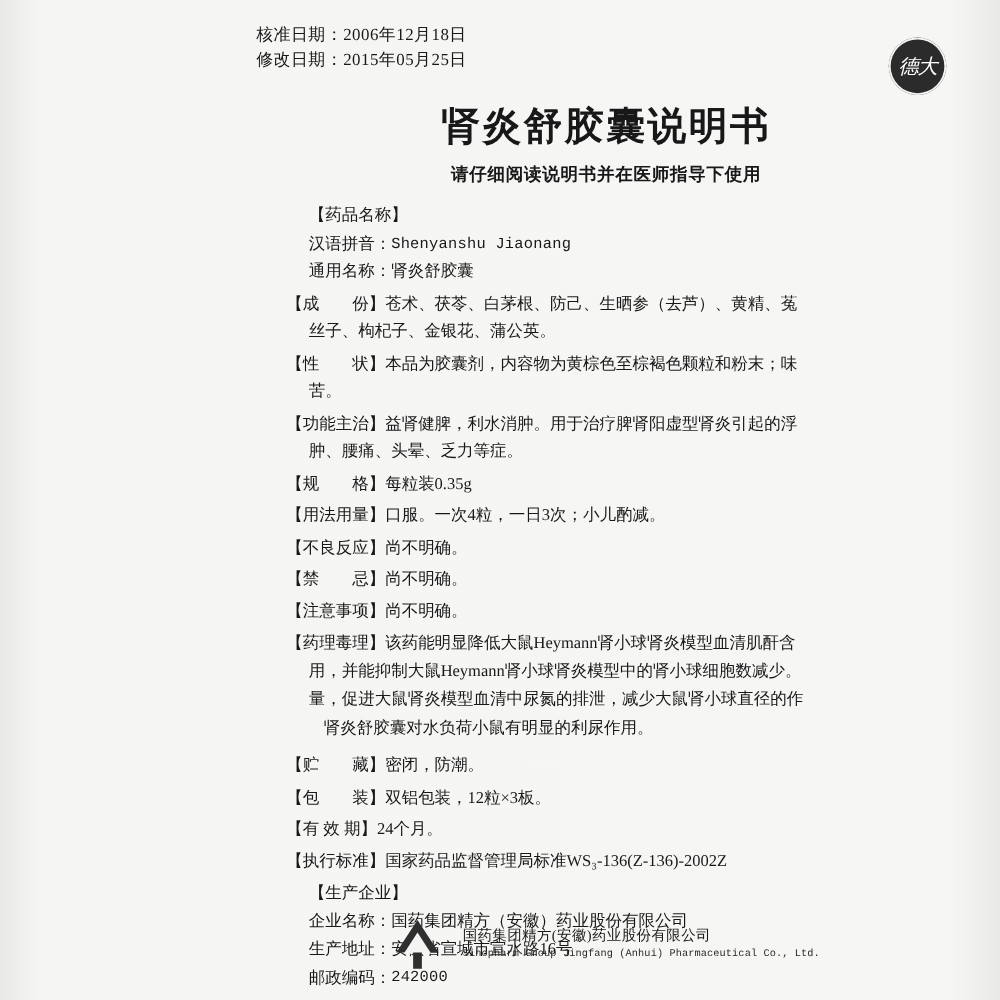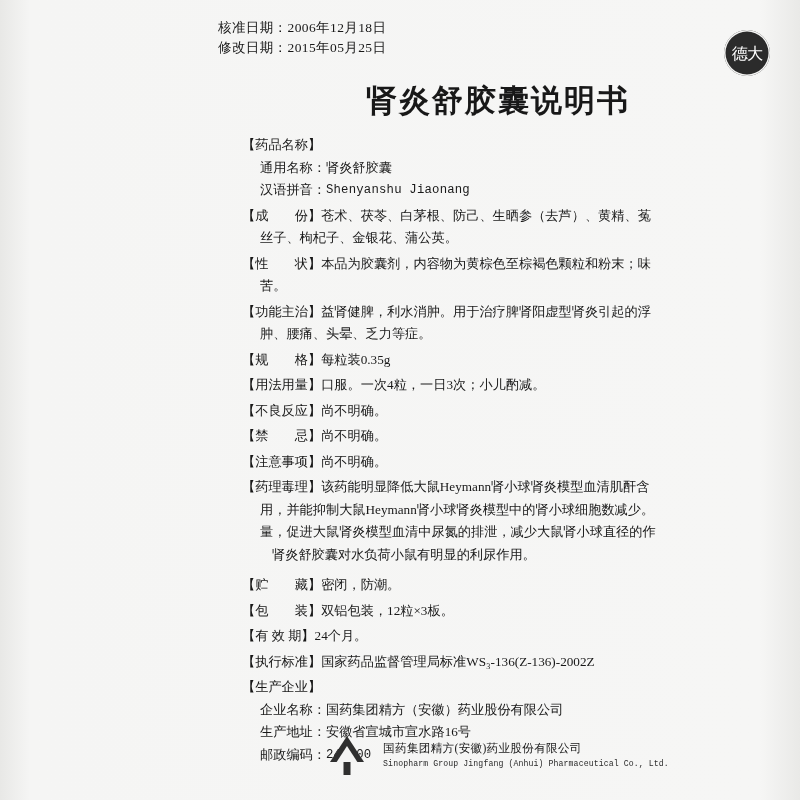--- a/index.html
+++ b/index.html
@@ -25,21 +25,21 @@
   .page::before {
     content: "";
     position: absolute;
     left: 0; top: 0; right: 0; bottom: 0;
     background:
       linear-gradient(90deg, #e8e8e6 0px, #f5f5f4 30px, #f6f6f5 760px, #e9e9e7 800px);
     pointer-events: none;
   }
   .sheet {
     position: absolute;
-    left: 218px;
+    left: 205px;
     top: 18px;
     width: 560px;
     height: 764px;
   }
   .dates {
     font-size: 13.5px;
     line-height: 20px;
     letter-spacing: 0.4px;
   }
   .dates div {
@@ -54,20 +54,21 @@
     border-radius: 50%;
     background: #2b2b2b;
     color: #fff;
     display: flex;
     align-items: center;
     justify-content: center;
     font-size: 17px;
     letter-spacing: -1px;
     font-family: "Liberation Serif", serif;
     box-shadow: inset 0 0 0 1.5px #f4f4f3;
+    font-style: italic;
   }
   .logo span { display:block; transform: scale(0.95); }
 
   .title {
     margin-top: 22px;
     text-align: center;
     font-size: 31px;
     font-weight: bold;
     letter-spacing: 2px;
     font-family: "DejaVu Serif", "Liberation Serif", serif;
@@ -114,20 +115,21 @@
   .indent2 {
     padding-left: 18px;
   }
   .mono {
     font-family: "Liberation Mono", "DejaVu Sans Mono", monospace;
     font-size: 12.3px;
     letter-spacing: 0.2px;
   }
   .sec-head {
     margin-top: 3px;
+    margin-left: 18px;
   }
   .company-block div {
     display: flex;
   }
   .company-block .k {
     flex: 0 0 auto;
     white-space: pre;
   }
   .footer {
     position: absolute;
@@ -199,31 +201,32 @@
       <div>
         <span>修改日期：</span><span>2015年05月25日</span>
       </div>
     </div>
 
     <div class="logo">
       <span>德大</span>
     </div>
 
     <div class="title">肾炎舒胶囊说明书</div>
+    <div class="subtitle">请仔细阅读说明书并在医师指导下使用</div>
 
     <div class="body">
 
       <div class="sec-head">【药品名称】</div>
+      <div class="sub">
+        <span class="k">汉语拼音：</span>
+        <span class="v mono">Shenyanshu Jiaonang</span>
+      </div>
       <div class="sub">
         <span class="k">通用名称：</span>
         <span class="v">肾炎舒胶囊</span>
-      </div>
-      <div class="sub">
-        <span class="k">汉语拼音：</span>
-        <span class="v mono">Shenyanshu Jiaonang</span>
       </div>
 
       <div class="row">
         <span class="label">【成　　份】</span>
         <span class="value">苍术、茯苓、白茅根、防己、生晒参（去芦）、黄精、菟</span>
       </div>
       <div class="indent2">丝子、枸杞子、金银花、蒲公英。</div>
 
       <div class="row">
         <span class="label">【性　　状】</span>

